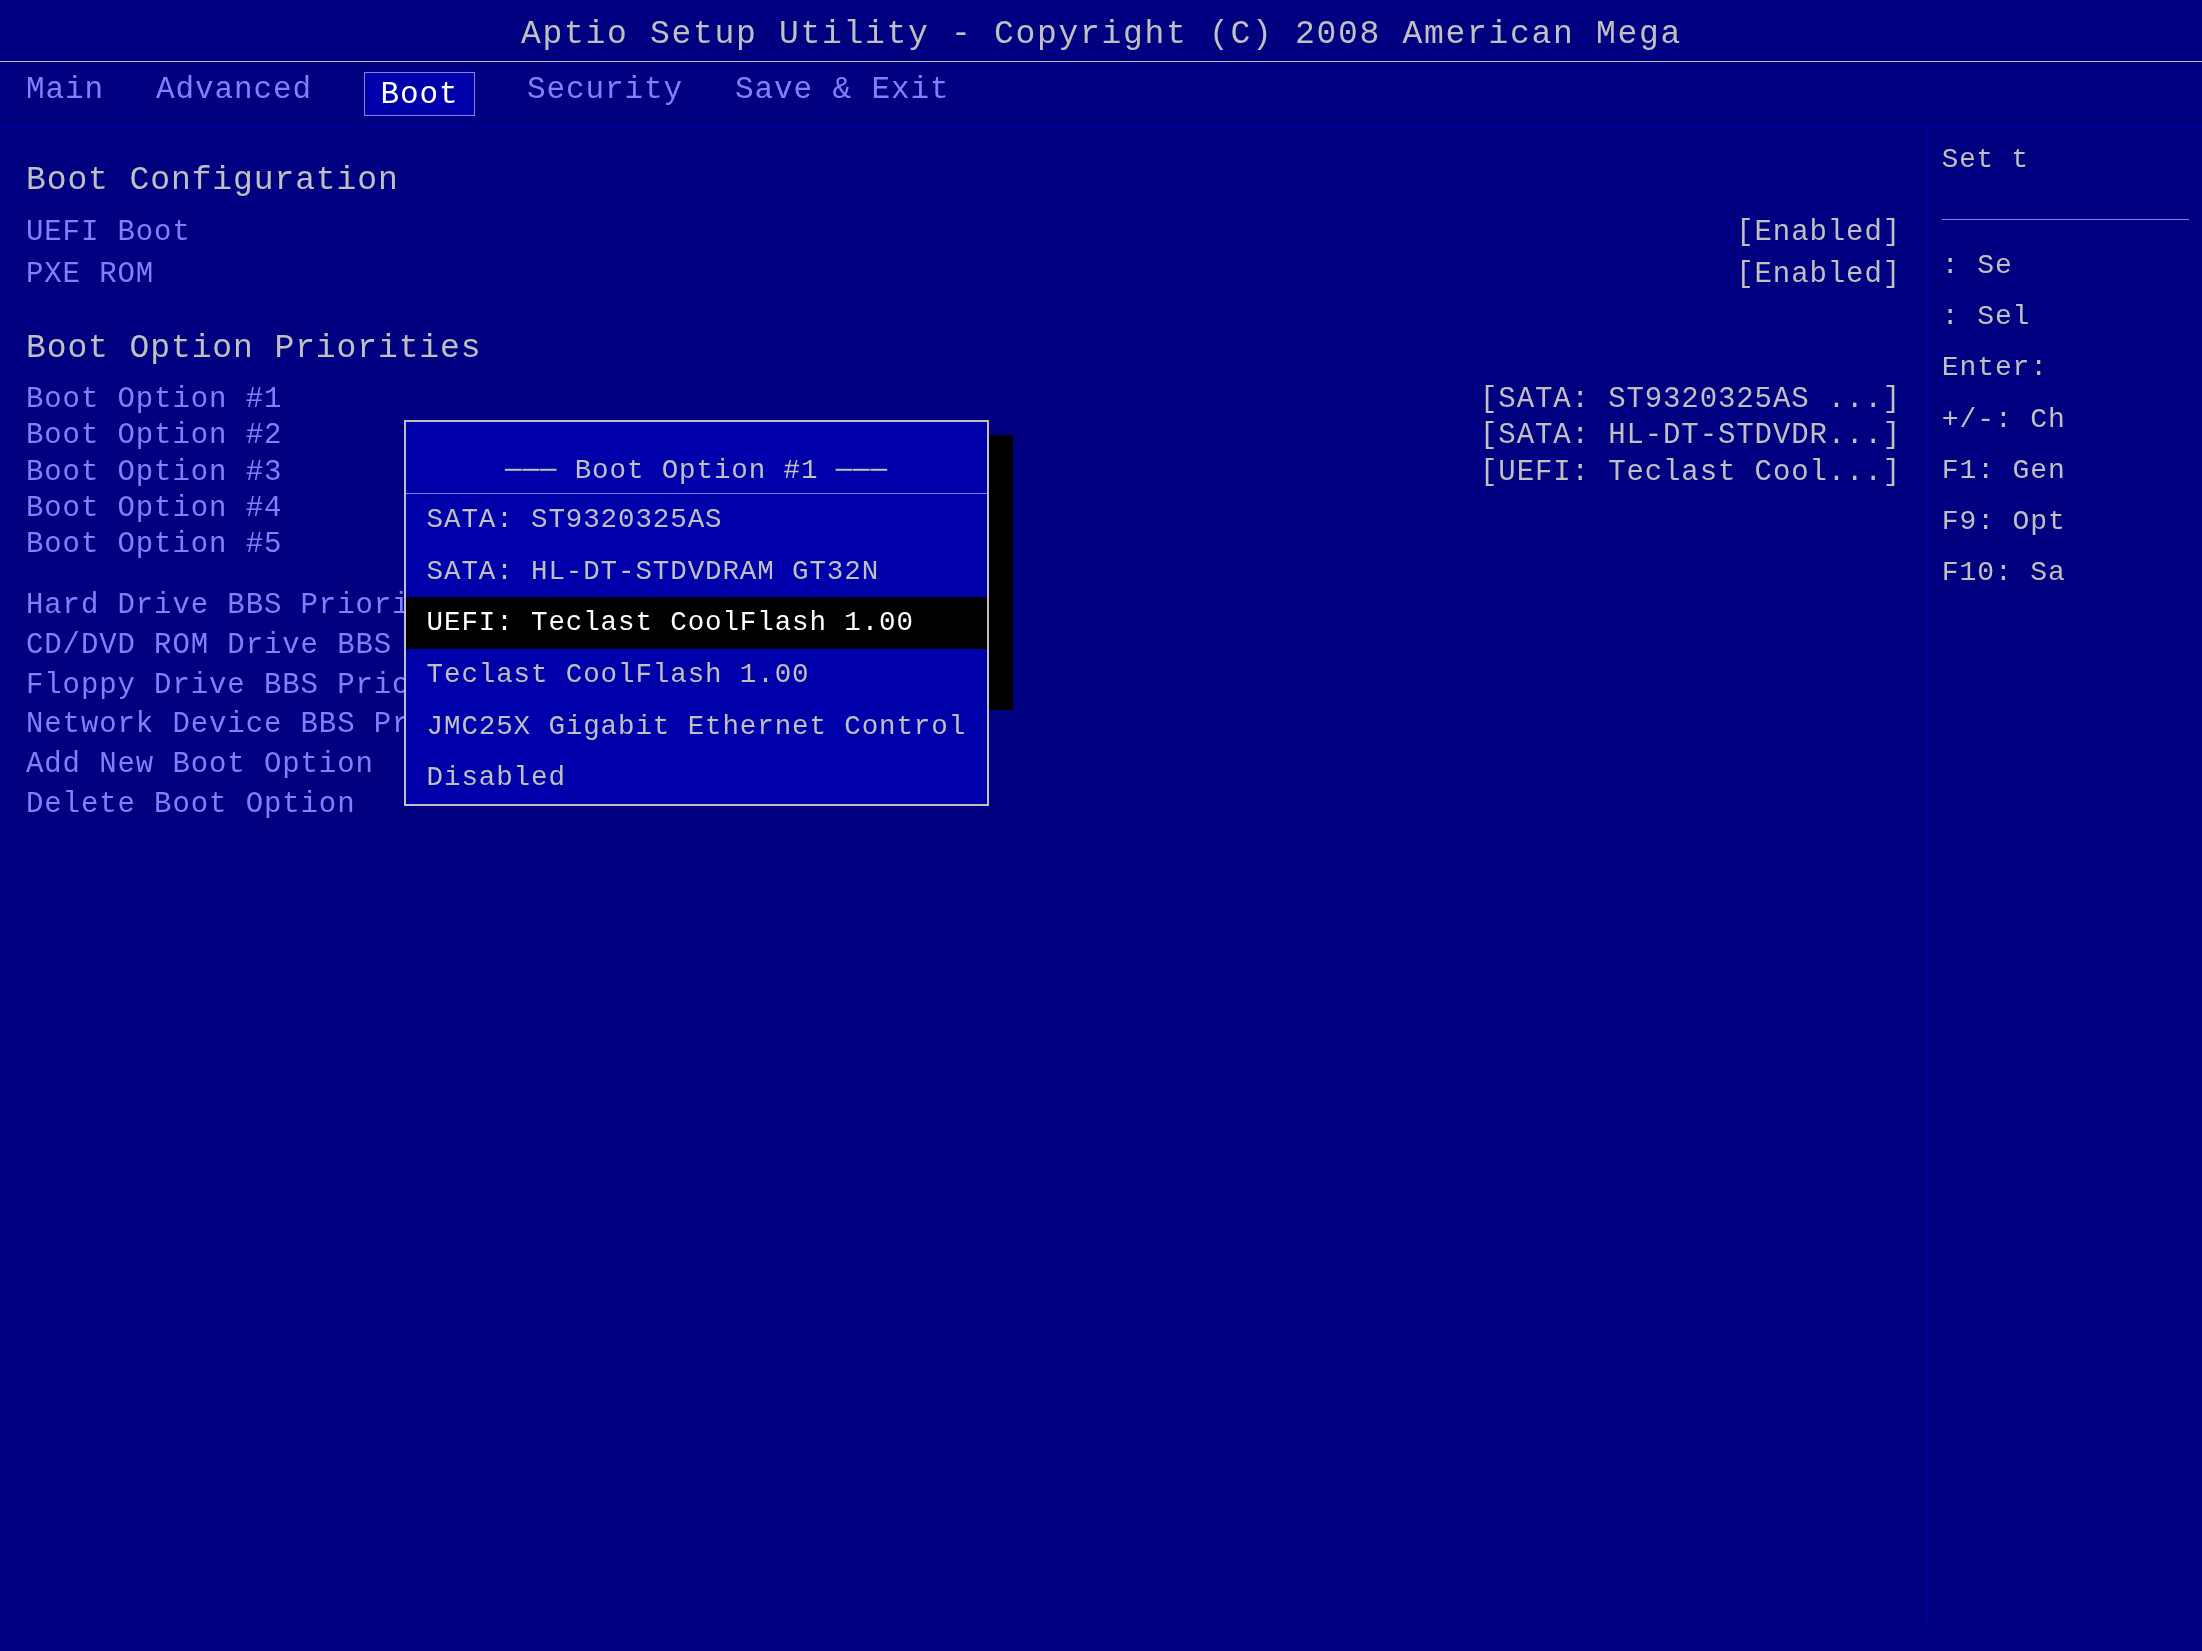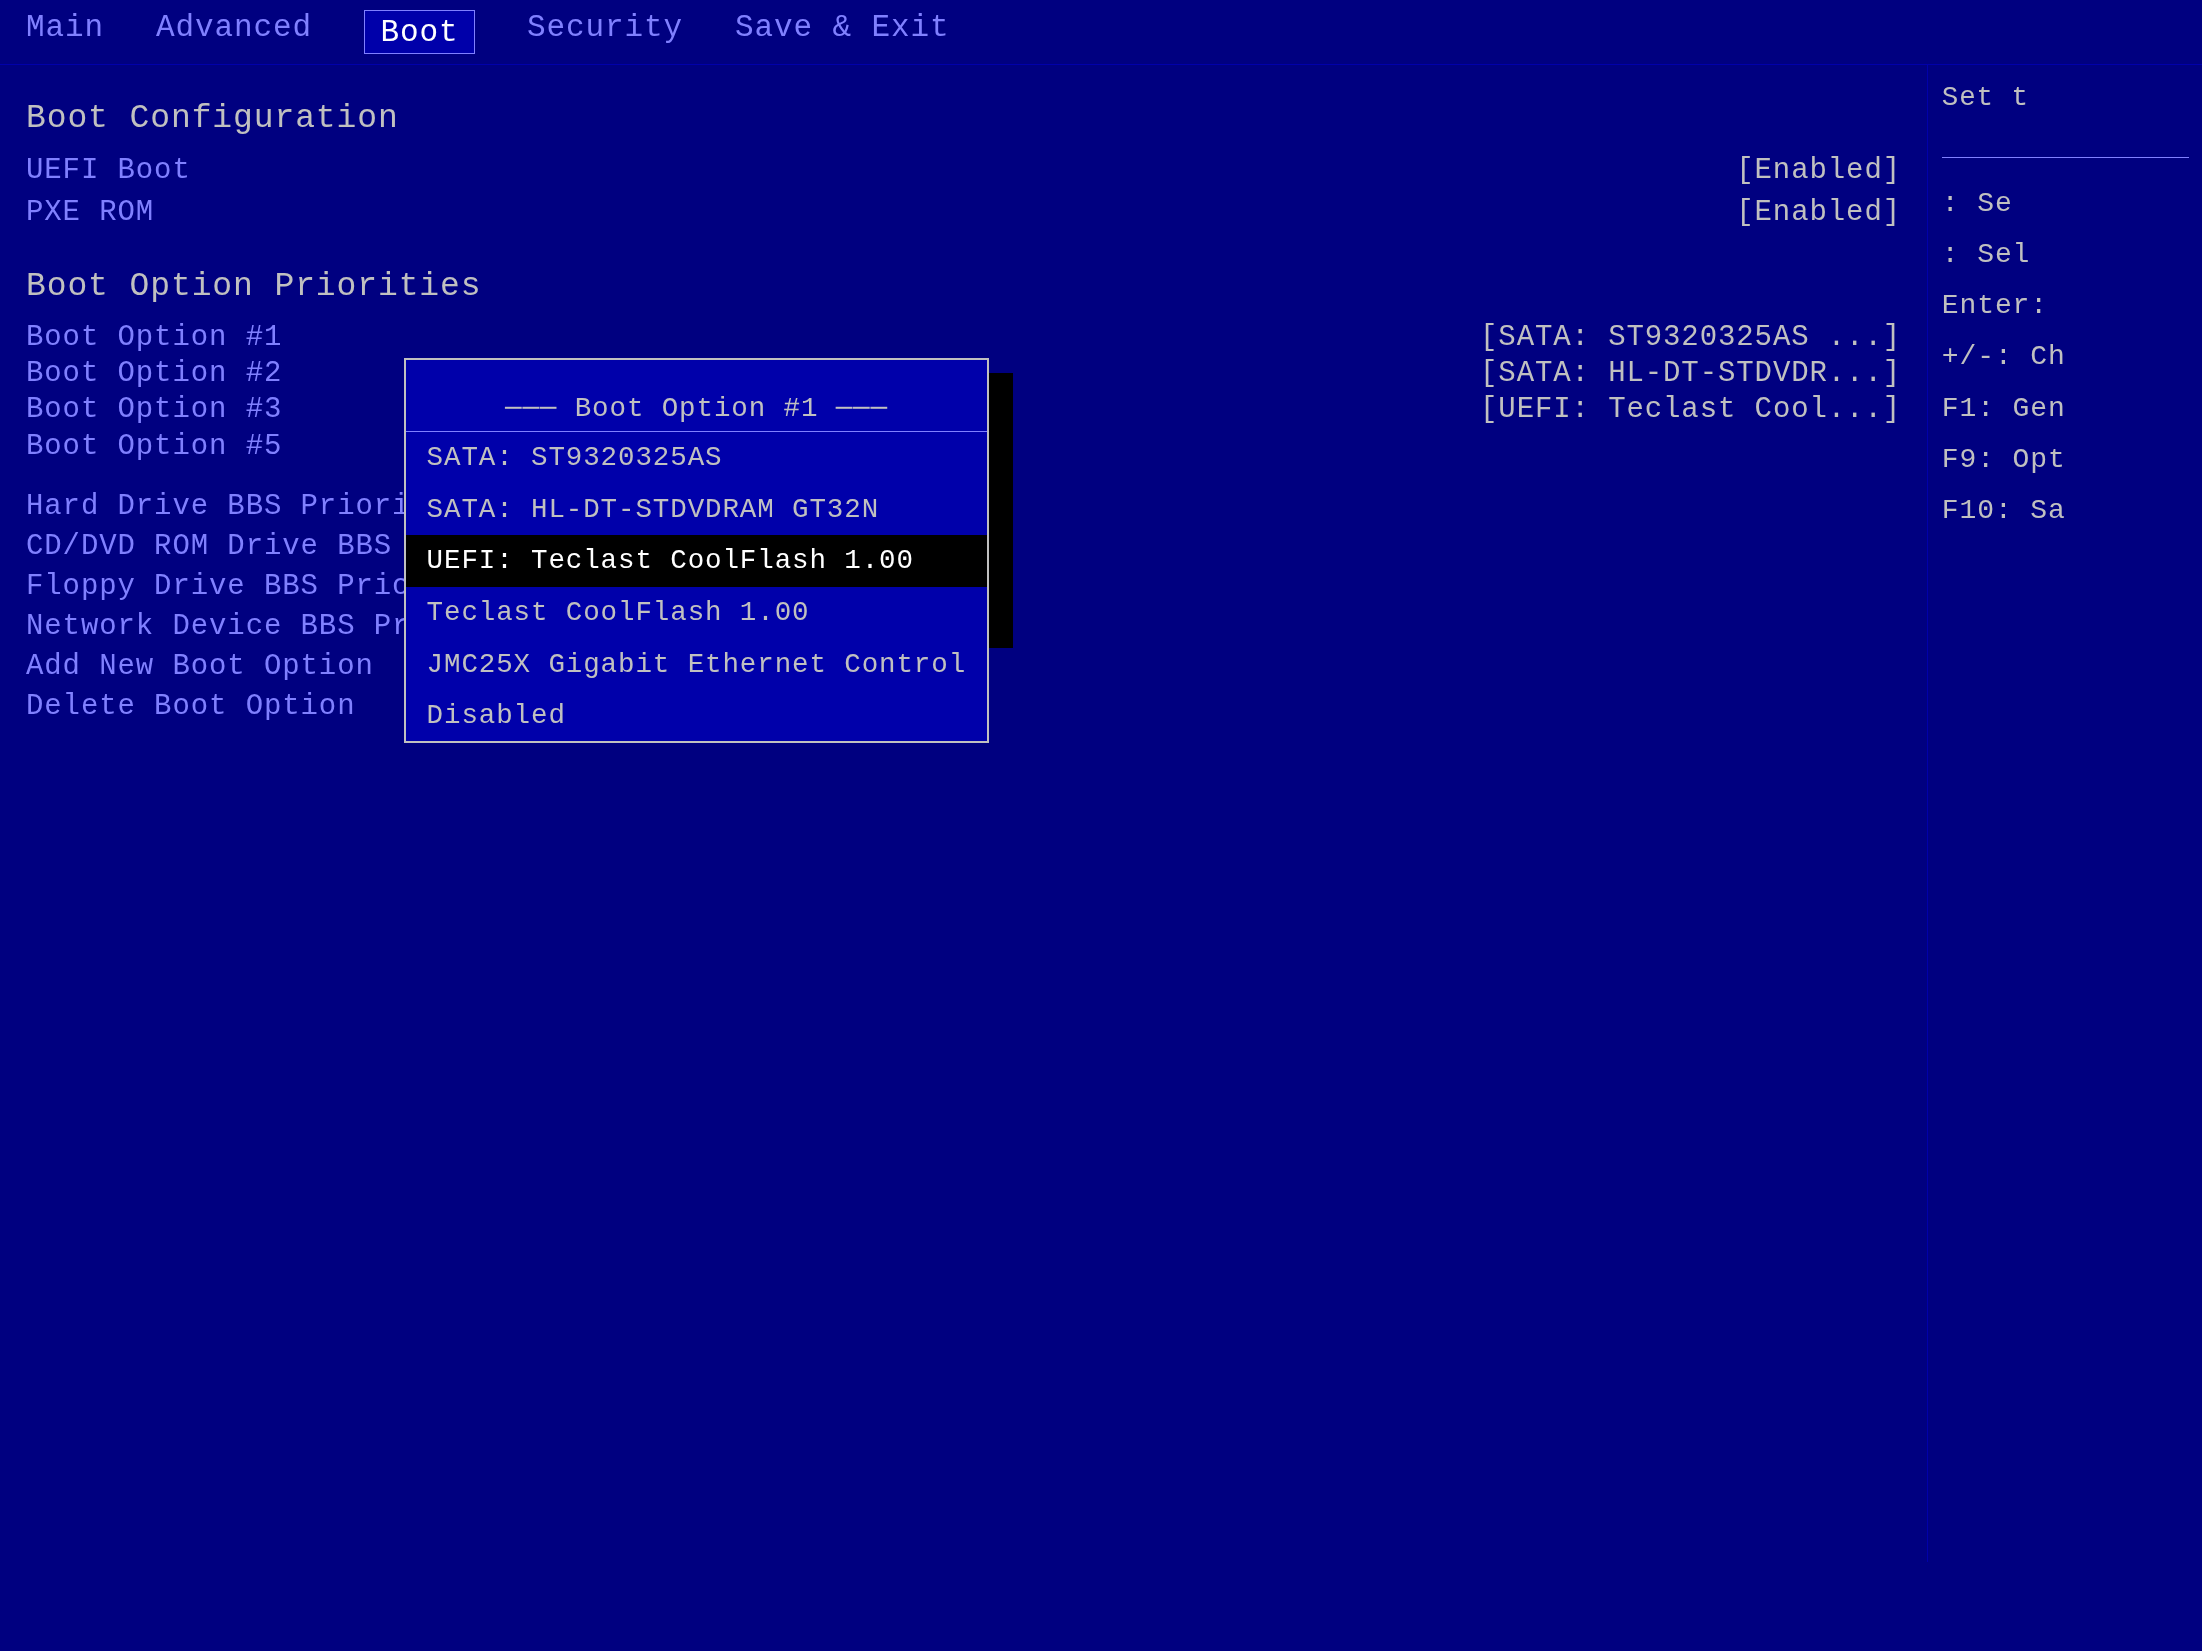--- a/index.html
+++ b/index.html
@@ -208,20 +208,23 @@
       height: 275px;
       background: #000000;
       z-index: 9;
     }
   </style>
 </head>
 <body>
 
 <div class="bios-screen">
 
+  <div class="title-bar">
+    <span>Aptio Setup Utility - Copyright (C) 2008 American Mega</span>
+  </div>
 
   <div class="menu-bar">
     <span class="menu-item">Main</span>
     <span class="menu-item">Advanced</span>
     <span class="menu-item active">Boot</span>
     <span class="menu-item">Security</span>
     <span class="menu-item">Save &amp; Exit</span>
   </div>
 
   <div class="main-content">
@@ -247,20 +250,24 @@
         <span class="boot-option-label">Boot Option #1</span>
         <span class="boot-option-value">[SATA: ST9320325AS ...]</span>
       </div>
       <div class="boot-option-row">
         <span class="boot-option-label">Boot Option #2</span>
         <span class="boot-option-value">[SATA: HL-DT-STDVDR...]</span>
       </div>
       <div class="boot-option-row">
         <span class="boot-option-label">Boot Option #3</span>
         <span class="boot-option-value">[UEFI: Teclast Cool...]</span>
+      </div>
+      <div class="boot-option-row">
+        <span class="boot-option-label">Boot Option #4</span>
+        <span class="boot-option-value"></span>
       </div>
       <div class="boot-option-row">
         <span class="boot-option-label">Boot Option #5</span>
         <span class="boot-option-value"></span>
       </div>
 
       <div class="section-divider"></div>
 
       <div class="link-item">Hard Drive BBS Priorities</div>
       <div class="link-item">CD/DVD ROM Drive BBS Prioriti</div>

